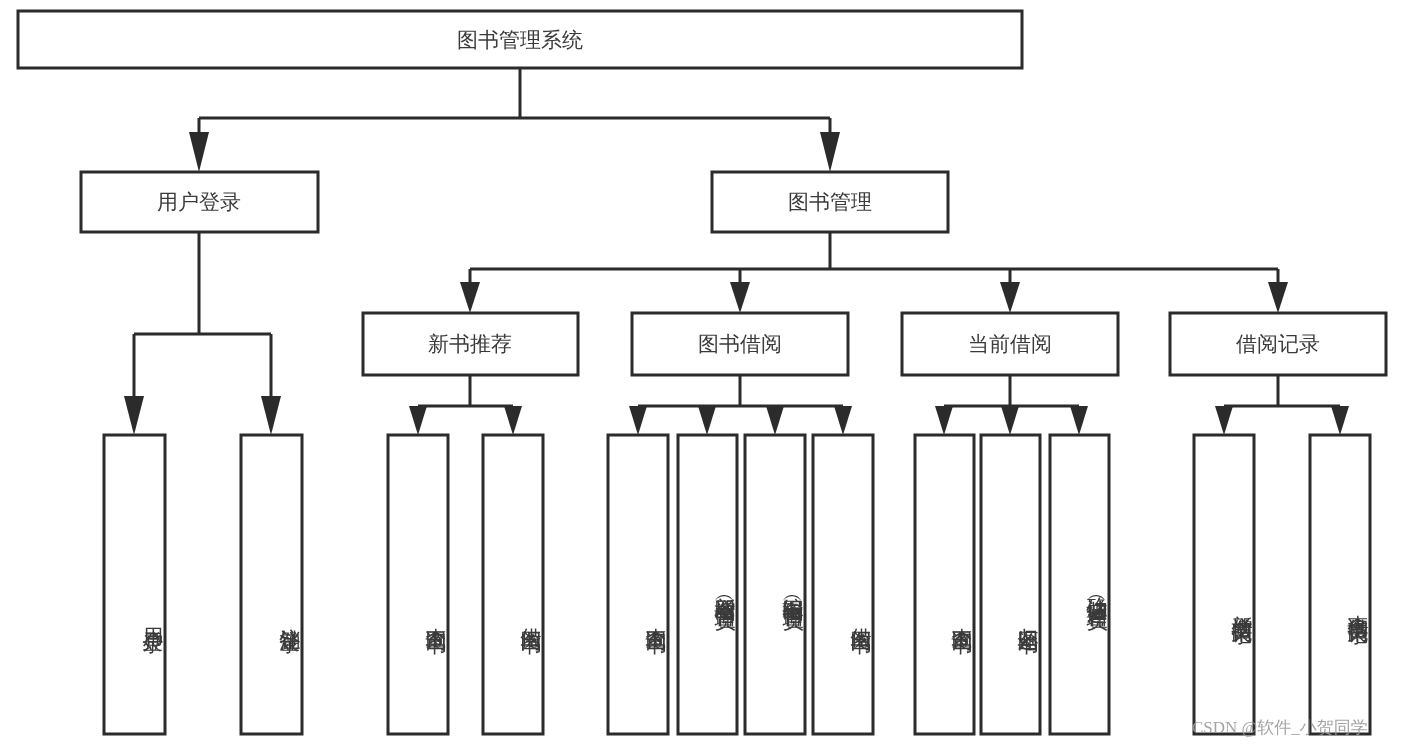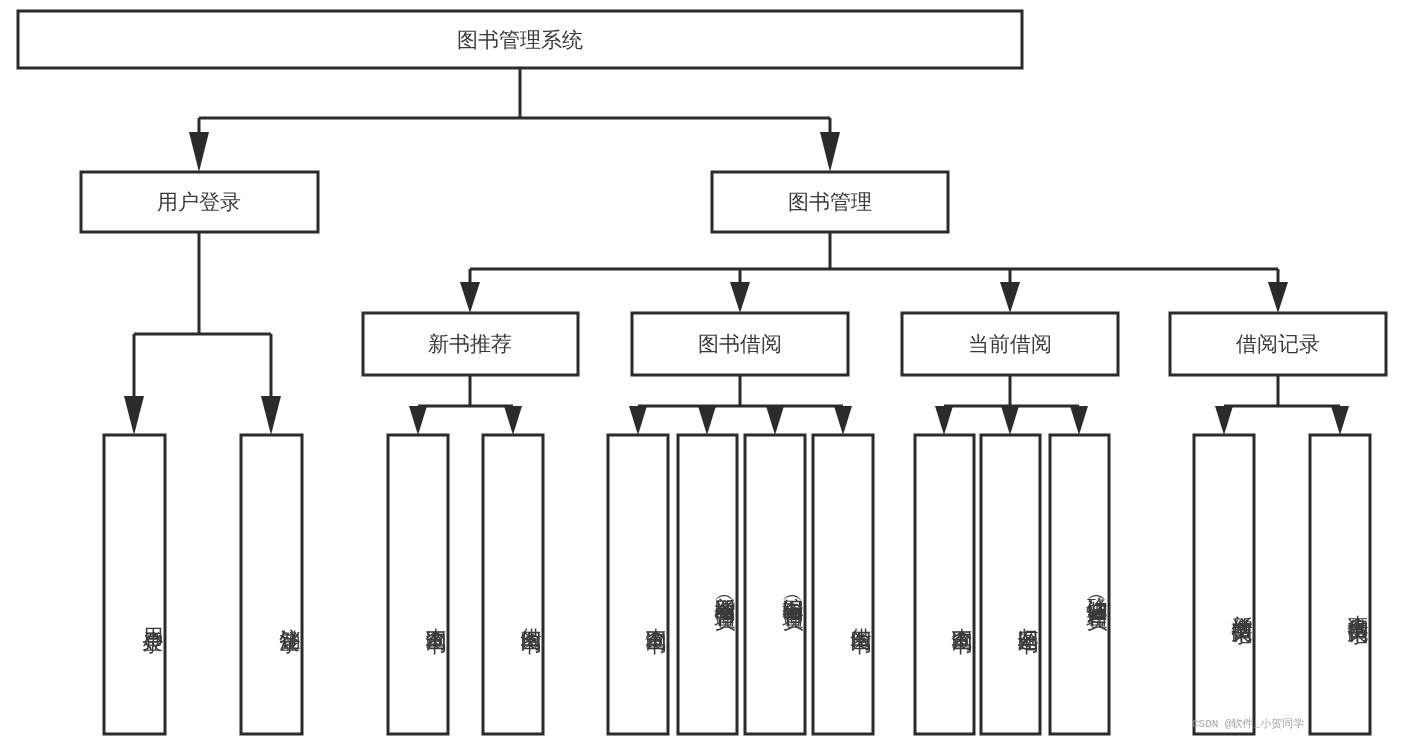--- a/index.html
+++ b/index.html
@@ -61,22 +61,22 @@
     color: #3a3a3a;
     letter-spacing: 2px;
     display: flex;
     align-items: flex-start;
     justify-content: center;
     white-space: nowrap;
     pointer-events: none;
   }
   .watermark {
     position: absolute;
-    font-family: Liberation Mono, monospace;
-    font-size: 11px;
+    font-family: Liberation Serif, serif;
+    font-size: 17px;
     color: #9c9c9c;
     white-space: nowrap;
     opacity: 0.92;
   }
 </style>
 </head>
 <body>
 
 <div id="diagram-root">
 

